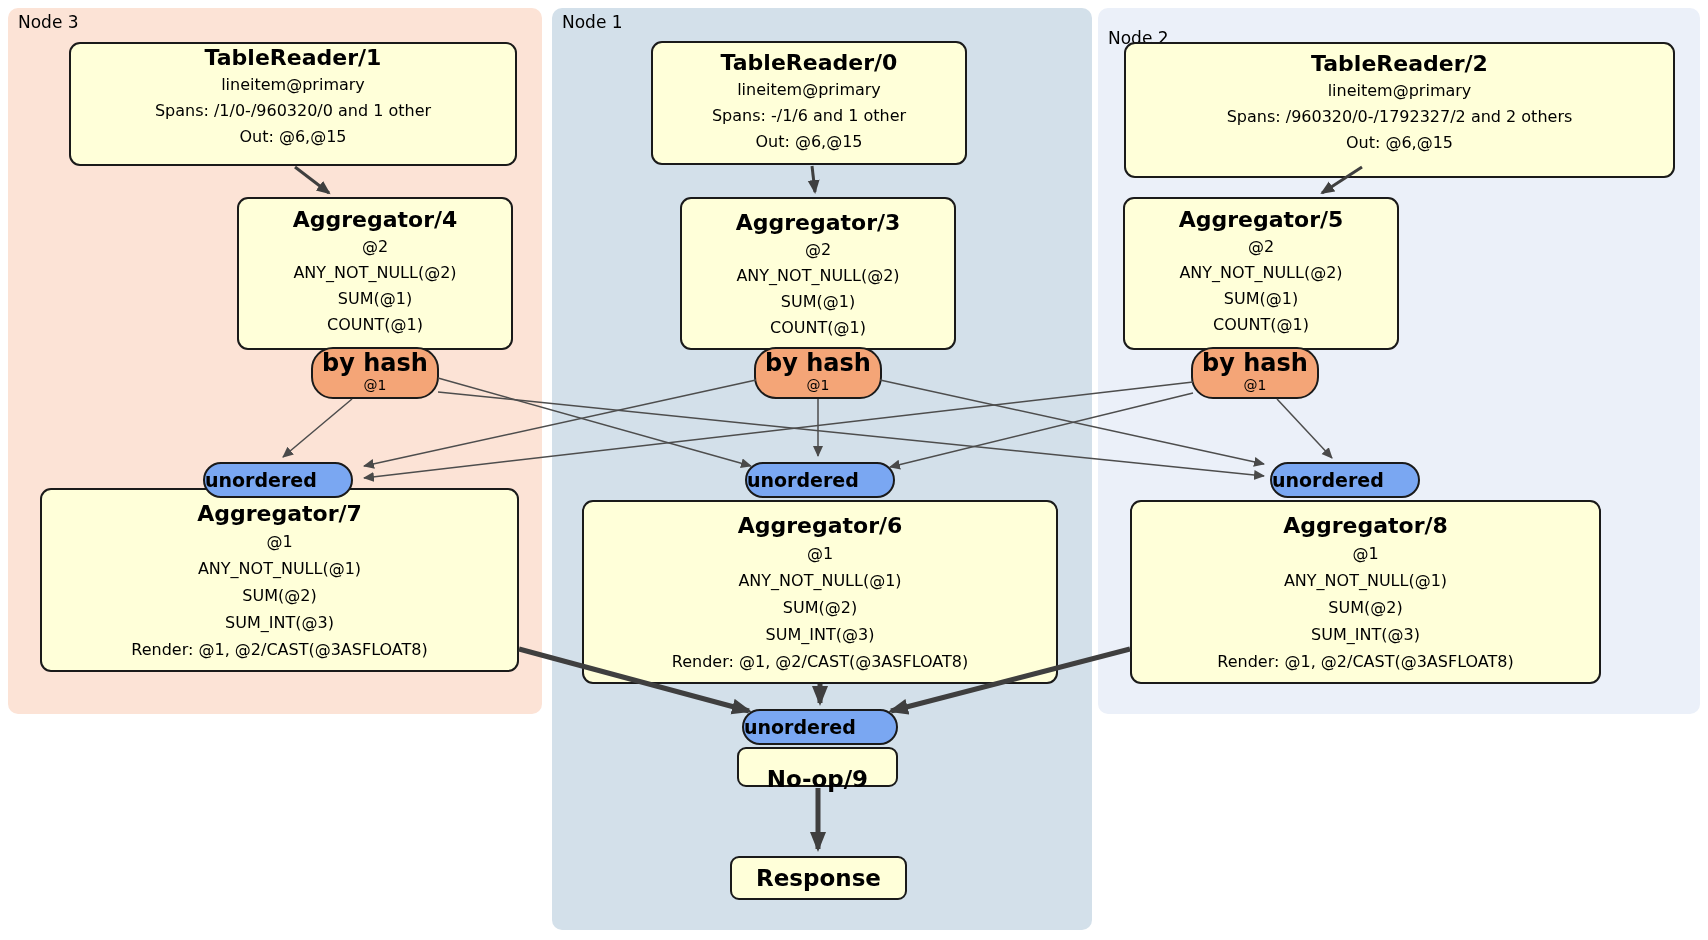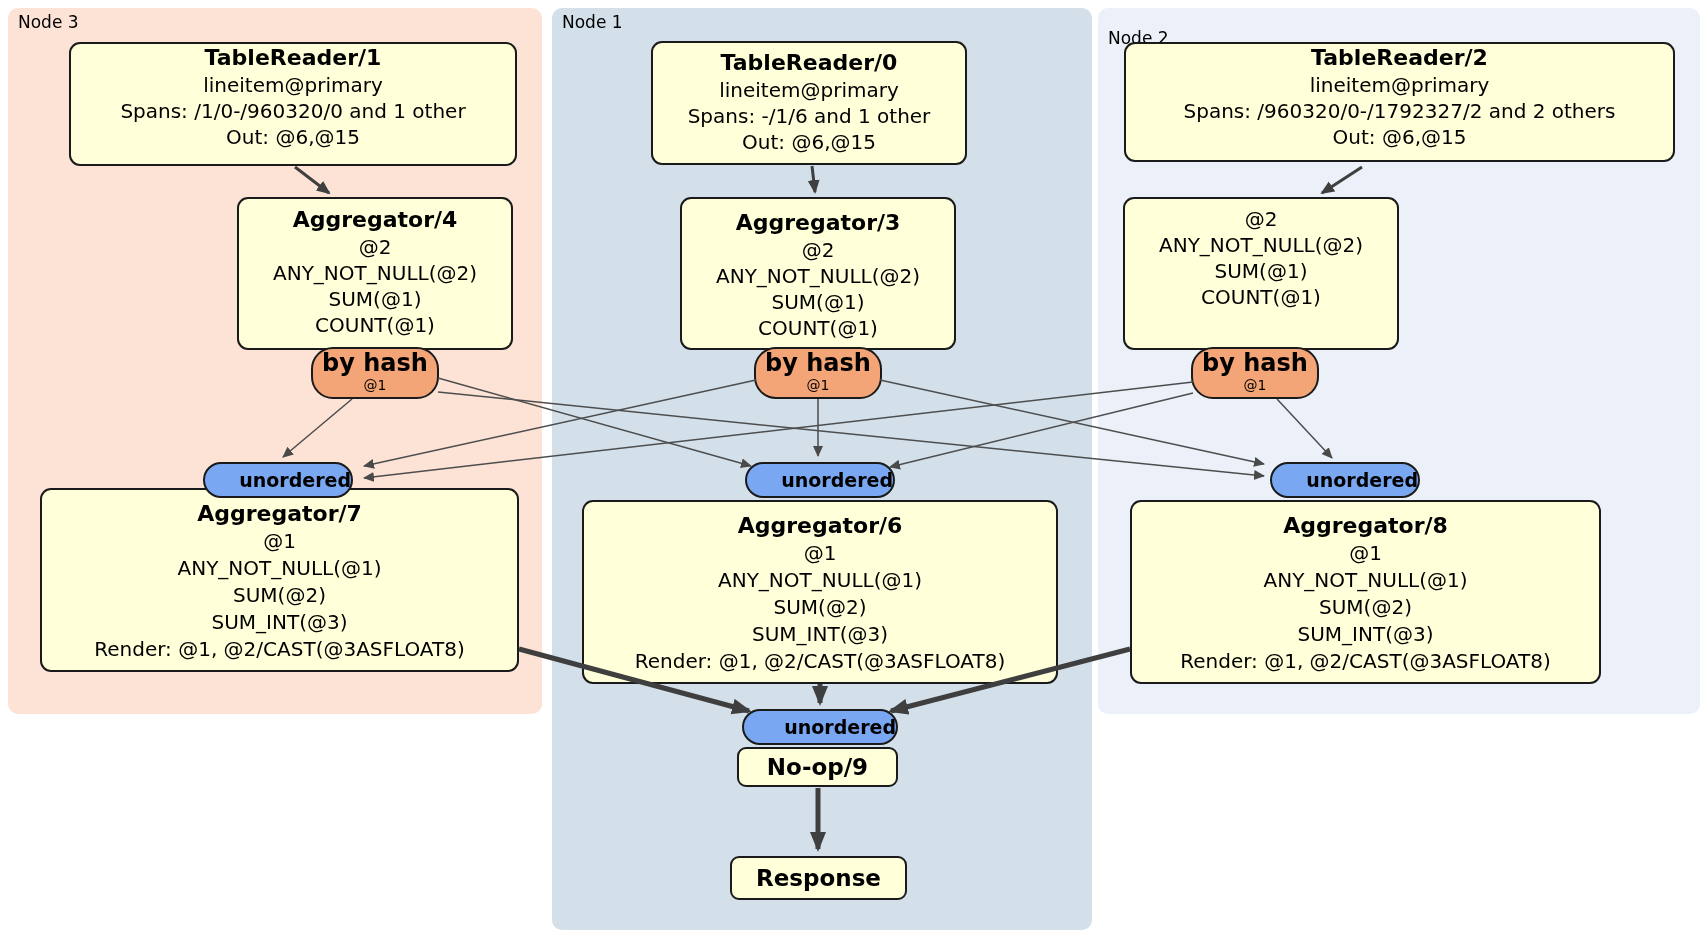--- a/index.html
+++ b/index.html
@@ -7,31 +7,31 @@
     position:relative;width:1708px;height:940px;background:#ffffff;overflow:hidden;
     font-family:"DejaVu Sans","Liberation Sans",sans-serif;color:#000;
   }
   .region{position:absolute;border-radius:10px;z-index:1;}
   .region-label{position:absolute;font-size:17px;z-index:2;color:#000;}
   .box{
     position:absolute;background:#ffffd9;border:2px solid #1a1a1a;border-radius:11px;
     text-align:center;z-index:3;box-sizing:border-box;
   }
   .box .title{font-weight:bold;font-size:22px;line-height:28px;}
-  .box .line{font-size:20px;line-height:26px;}
+  .box .line{font-size:16px;line-height:26px;}
   .box.agg-bottom .line{line-height:27px;}
   .router{
     position:absolute;background:#f4a577;border:2px solid #1a1a1a;border-radius:22px;
     text-align:center;z-index:4;box-sizing:border-box;
   }
   .router .rlabel{font-weight:bold;font-size:24px;line-height:25px;padding-top:2px;}
   .router .rdetail{font-size:14px;line-height:18px;}
   .stream{
     position:absolute;background:#7aa7f2;border:2px solid #1a1a1a;border-radius:19px;
-    text-align:right;z-index:4;box-sizing:border-box;
+    text-align:left;z-index:4;box-sizing:border-box;
     font-weight:bold;font-size:19px;line-height:33px;
   }
   .endbox{border-radius:9px;}
   .endbox .title{font-size:23px;}
   #edge-layer{position:absolute;left:0;top:0;z-index:5;pointer-events:none;}
 </style>
 </head>
 <body>
 
 <div id="canvas">
@@ -51,21 +51,21 @@
     <div class="line">Out: @6,@15</div>
   </div>
 
   <div class="box" style="left:651px;top:41px;width:316px;height:124px;padding-top:6px;">
     <div class="title">TableReader/0</div>
     <div class="line">lineitem@primary</div>
     <div class="line">Spans: -/1/6 and 1 other</div>
     <div class="line">Out: @6,@15</div>
   </div>
 
-  <div class="box" style="left:1124px;top:42px;width:551px;height:120px;">
+  <div class="box" style="left:1124px;top:42px;width:551px;height:136px;padding-top:6px;">
     <div class="title">TableReader/2</div>
     <div class="line">lineitem@primary</div>
     <div class="line">Spans: /960320/0-/1792327/2 and 2 others</div>
     <div class="line">Out: @6,@15</div>
   </div>
 
   <div class="box" style="left:237px;top:197px;width:276px;height:153px;padding-top:7px;">
     <div class="title">Aggregator/4</div>
     <div class="line">@2</div>
     <div class="line">ANY_NOT_NULL(@2)</div>
@@ -75,20 +75,21 @@
 
   <div class="box" style="left:680px;top:197px;width:276px;height:153px;padding-top:10px;">
     <div class="title">Aggregator/3</div>
     <div class="line">@2</div>
     <div class="line">ANY_NOT_NULL(@2)</div>
     <div class="line">SUM(@1)</div>
     <div class="line">COUNT(@1)</div>
   </div>
 
   <div class="box" style="left:1123px;top:197px;width:276px;height:153px;padding-top:7px;">
+    <div class="title">Aggregator/5</div>
     <div class="line">@2</div>
     <div class="line">ANY_NOT_NULL(@2)</div>
     <div class="line">SUM(@1)</div>
     <div class="line">COUNT(@1)</div>
   </div>
 
   <div class="router" style="left:311px;top:347px;width:128px;height:52px;">
     <div class="rlabel">by hash</div>
     <div class="rdetail">@1</div>
   </div>
@@ -128,21 +129,21 @@
     <div class="line">@1</div>
     <div class="line">ANY_NOT_NULL(@1)</div>
     <div class="line">SUM(@2)</div>
     <div class="line">SUM_INT(@3)</div>
     <div class="line">Render: @1, @2/CAST(@3ASFLOAT8)</div>
   </div>
 
   <div class="stream" style="left:742px;top:709px;width:156px;height:36px;">unordered</div>
 
   <div class="box endbox" style="left:737px;top:747px;width:161px;height:40px;">
-    <div class="title" style="line-height:36px;">No-op/9</div>
+    <div class="title" style="line-height:36px;margin-top:12px;">No-op/9</div>
   </div>
 
   <div class="box endbox" style="left:730px;top:856px;width:177px;height:44px;">
     <div class="title" style="line-height:40px;">Response</div>
   </div>
 
   <svg id="edge-layer" width="1708" height="940" viewBox="0 0 1708 940">
     <defs>
       <marker id="ah-s" markerUnits="userSpaceOnUse" markerWidth="12" markerHeight="12" refX="10" refY="5" orient="auto">
         <path d="M0,0 L11,5 L0,10 z" fill="#4a4a4a"></path>

